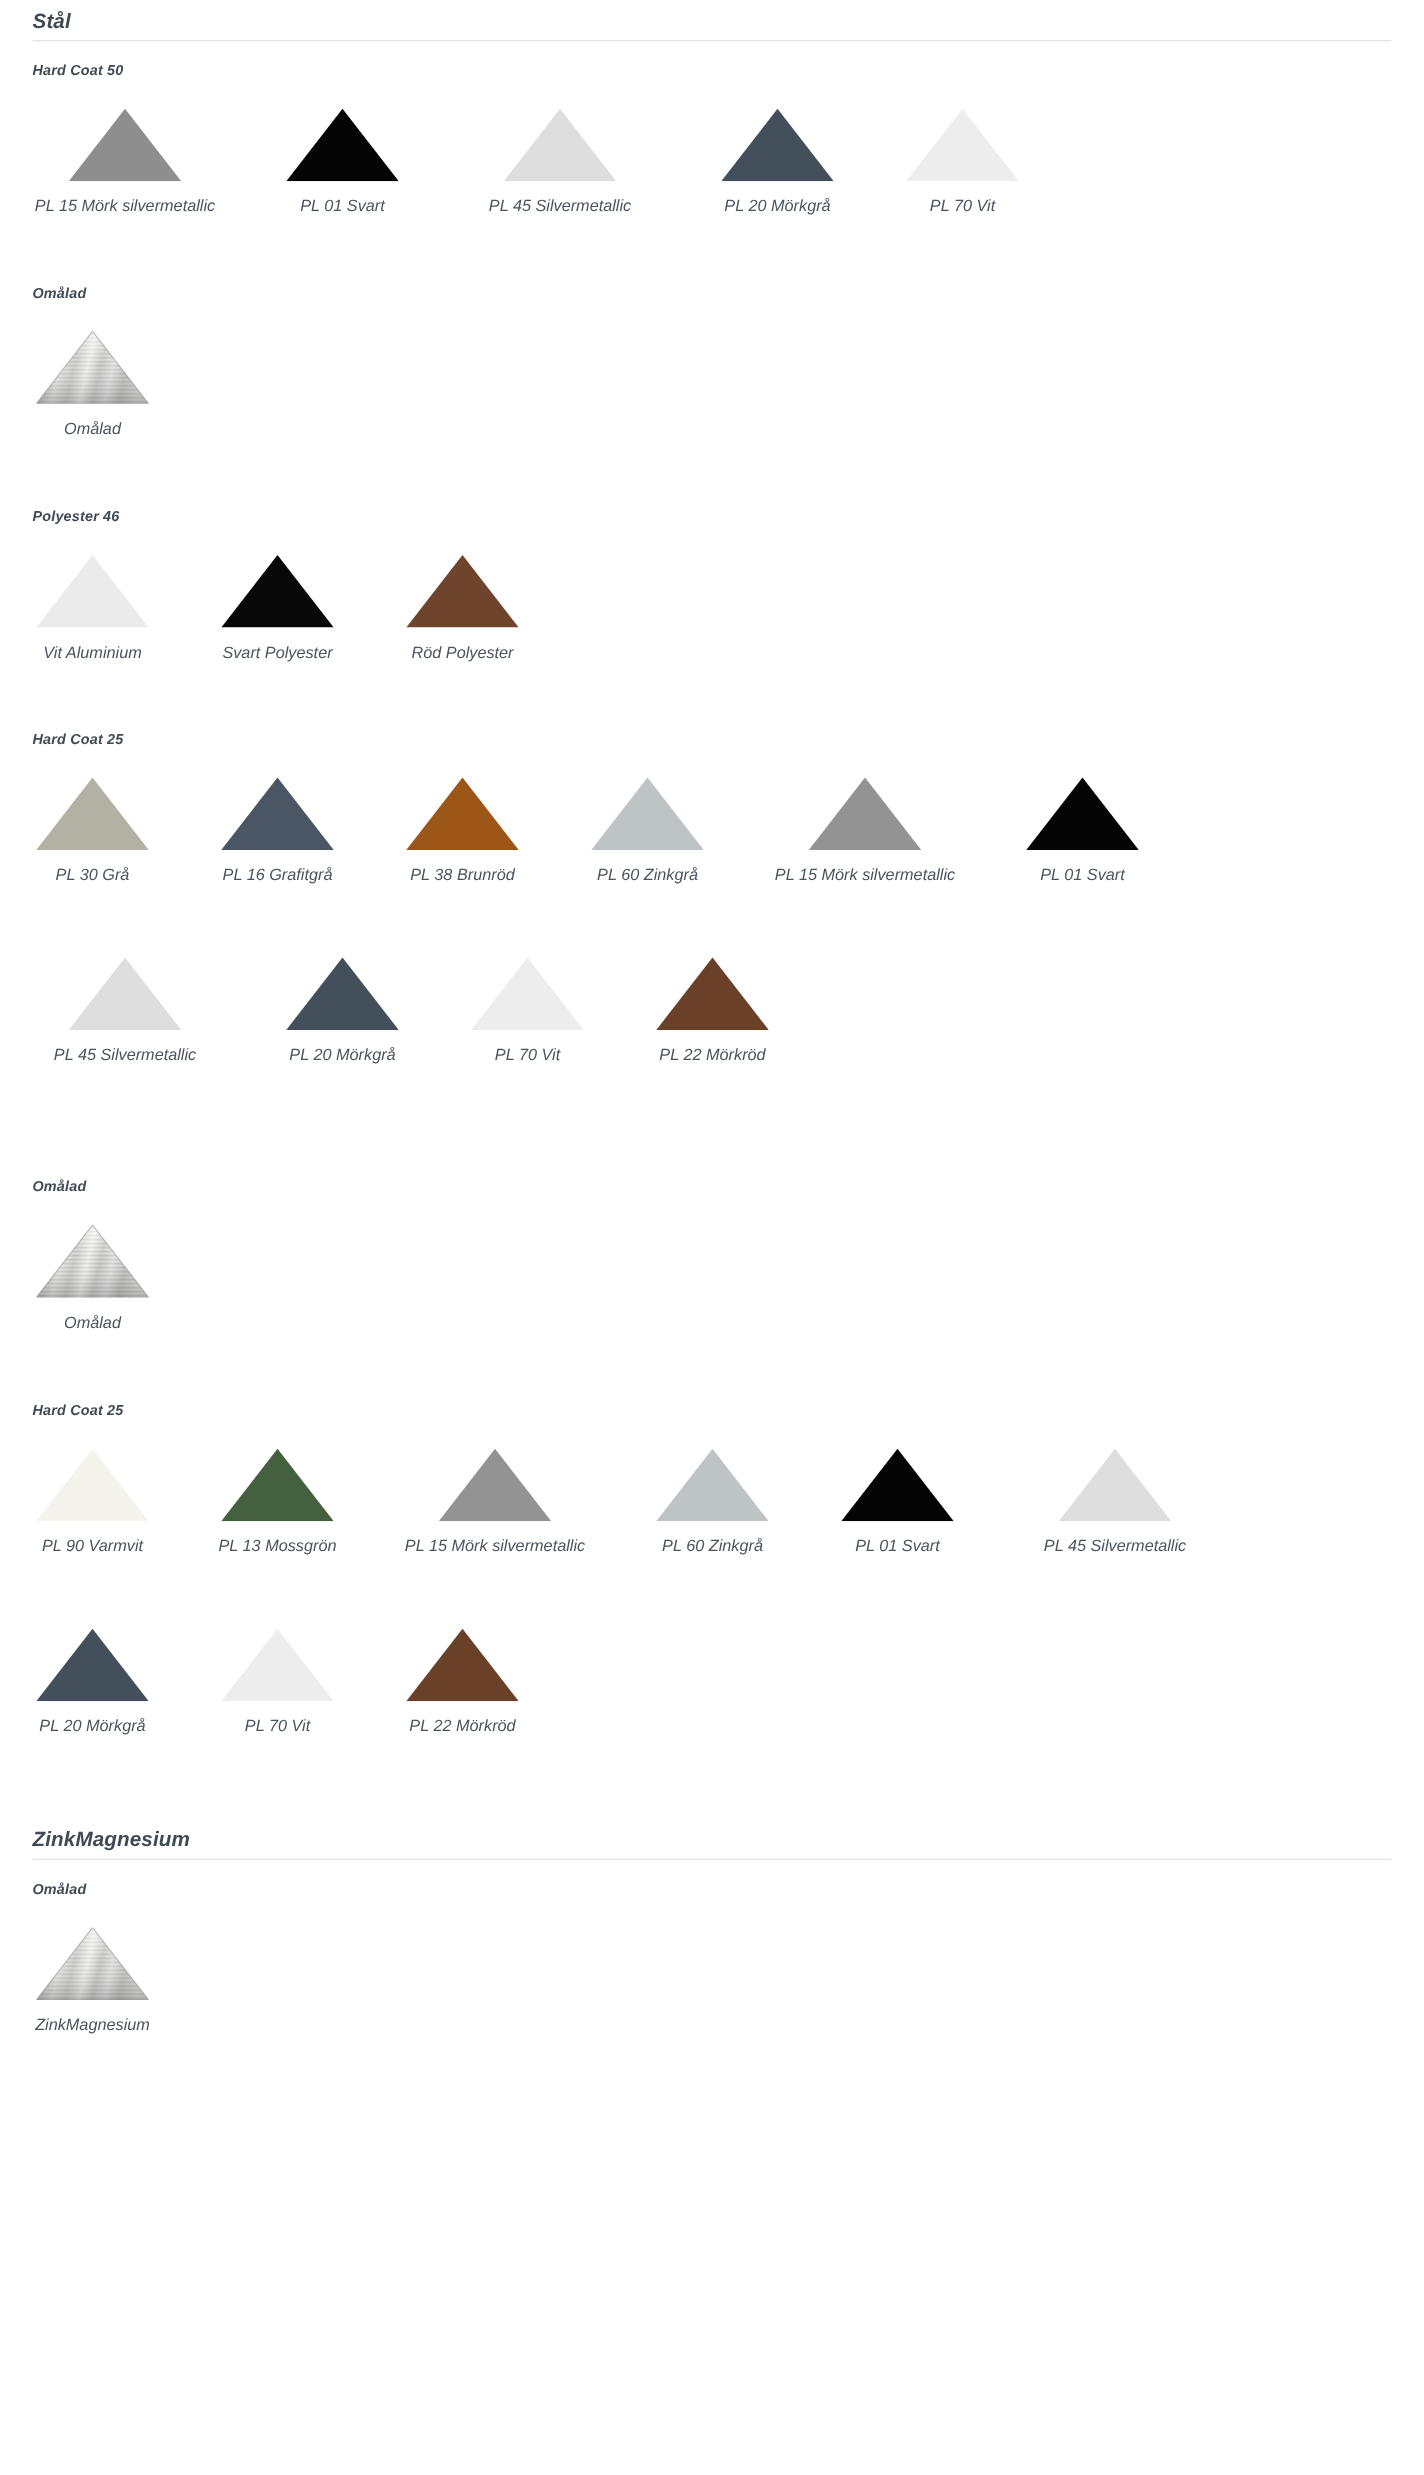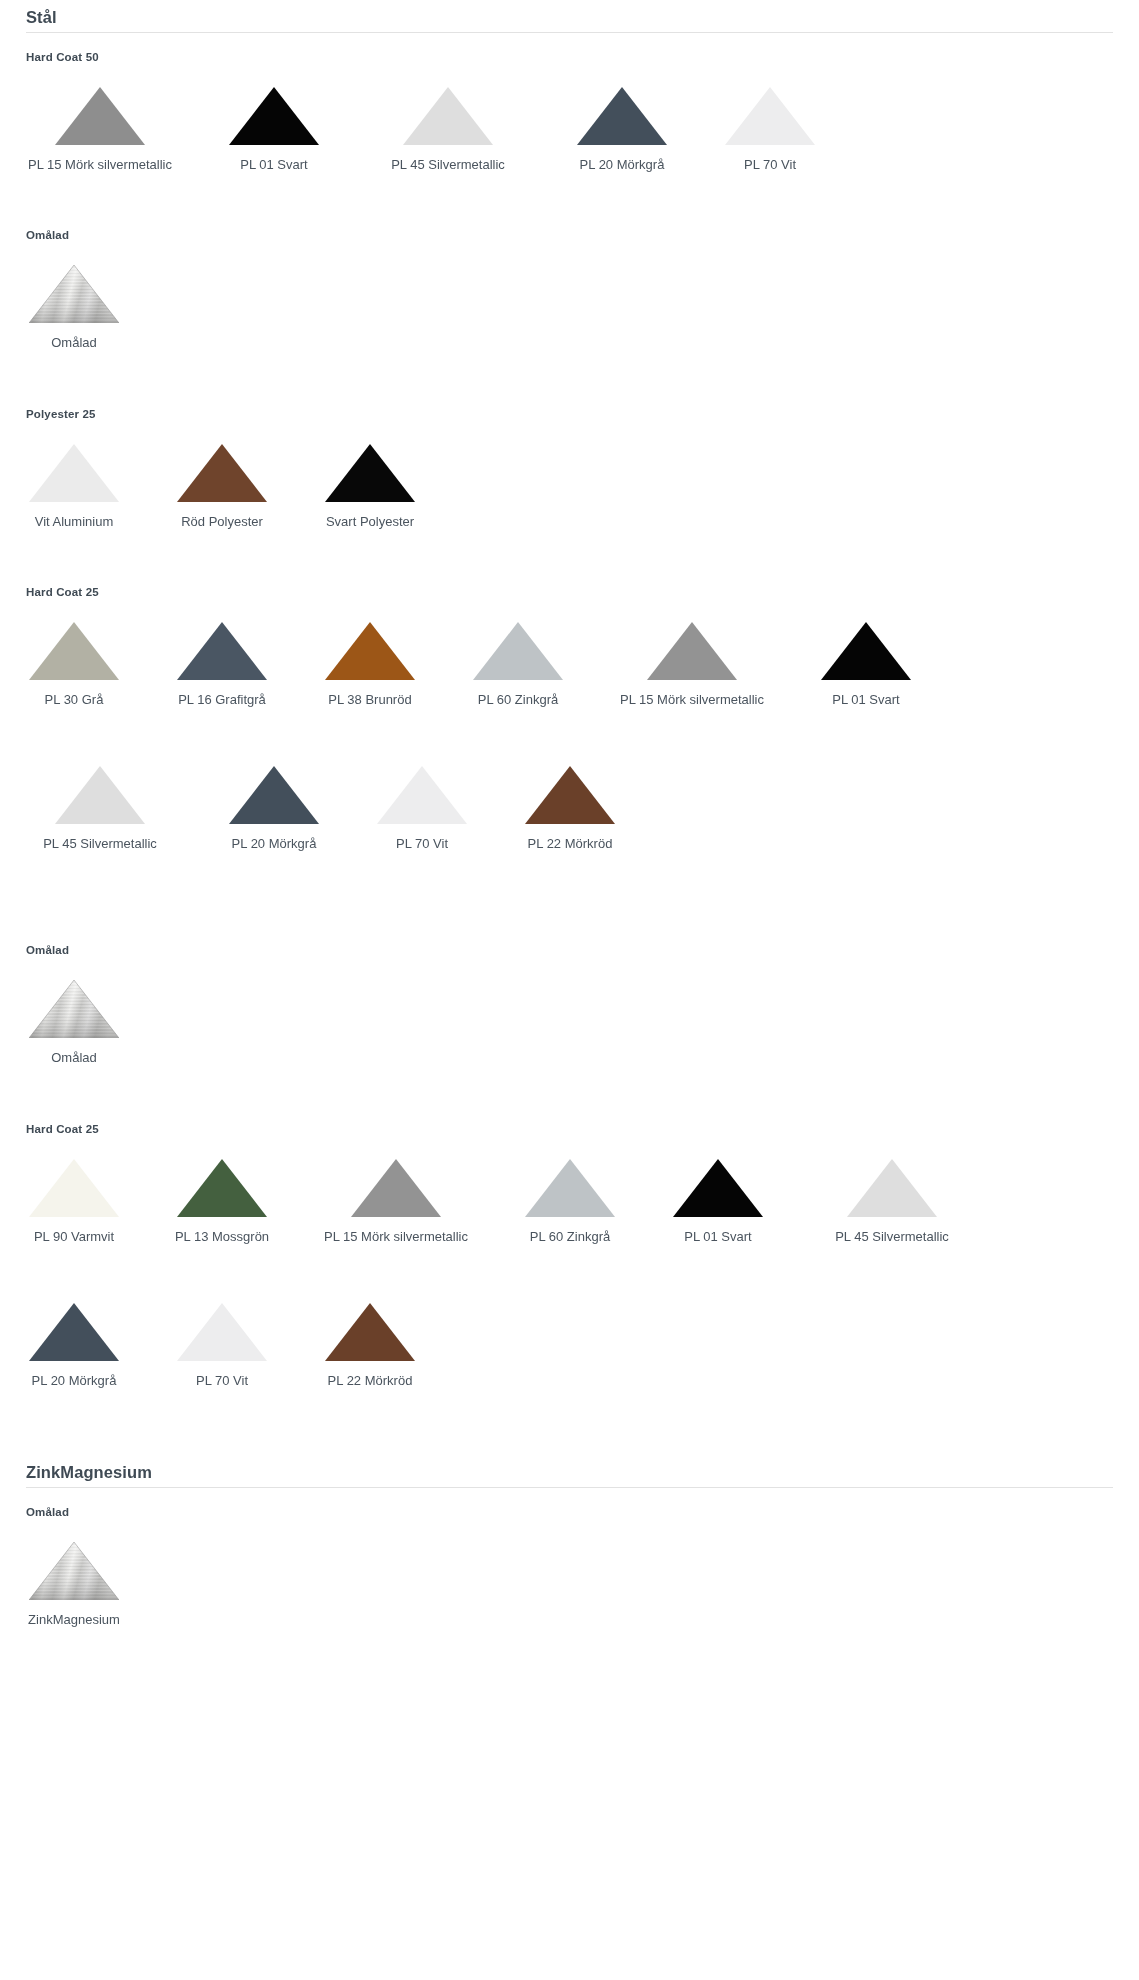--- a/index.html
+++ b/index.html
@@ -12,20 +12,21 @@
   body {
     width: 1139px;
     min-height: 1980px;
     font-family: "Liberation Sans", "DejaVu Sans", sans-serif;
     color: #3c4650;
     -webkit-font-smoothing: antialiased;
   }
   .page {
     width: 1139px;
     padding: 0 0 40px 0;
+    font-style: italic;
   }
 
   
   .material-group {
     margin: 0 0 0 0;
   }
   .material-header {
     margin: 0 26px 0 26px;
     padding: 0 0 6px 0;
     border-bottom: 1px solid #e2e2e2;
@@ -243,52 +244,52 @@
                   </svg>
                 </div>
               </div>
               <div class="swatch-label">Omålad</div>
             </div>
           </div>
         </div>
       </div>
       <div class="coating-section">
         <div class="gap-lg"></div>
-        <h3 class="coating-title">Polyester 25</h3>
+        <h3 class="coating-title">Polyester 46</h3>
         <div class="swatch-rows">
           <div class="swatch-row">
             <div class="swatch" title="Vit Polyester">
               <div class="swatch-tri-wrap">
                 <div class="tri">
                   <svg viewBox="0 0 90 58" preserveAspectRatio="none">
                     <polygon points="45,0 90,58 0,58" fill="#ebebeb"></polygon>
                   </svg>
                 </div>
               </div>
               <div class="swatch-label">Vit Aluminium</div>
             </div>
+            <div class="swatch" title="Svart Polyester">
+              <div class="swatch-tri-wrap">
+                <div class="tri">
+                  <svg viewBox="0 0 90 58" preserveAspectRatio="none">
+                    <polygon points="45,0 90,58 0,58" fill="#080808"></polygon>
+                  </svg>
+                </div>
+              </div>
+              <div class="swatch-label">Svart Polyester</div>
+            </div>
             <div class="swatch" title="Röd Polyester">
               <div class="swatch-tri-wrap">
                 <div class="tri">
                   <svg viewBox="0 0 90 58" preserveAspectRatio="none">
                     <polygon points="45,0 90,58 0,58" fill="#6f442c"></polygon>
                   </svg>
                 </div>
               </div>
               <div class="swatch-label">Röd Polyester</div>
-            </div>
-            <div class="swatch" title="Svart Polyester">
-              <div class="swatch-tri-wrap">
-                <div class="tri">
-                  <svg viewBox="0 0 90 58" preserveAspectRatio="none">
-                    <polygon points="45,0 90,58 0,58" fill="#080808"></polygon>
-                  </svg>
-                </div>
-              </div>
-              <div class="swatch-label">Svart Polyester</div>
             </div>
           </div>
         </div>
       </div>
       <div class="coating-section">
         <div class="gap-lg"></div>
         <h3 class="coating-title">Hard Coat 25</h3>
         <div class="swatch-rows">
           <div class="swatch-row">
             <div class="swatch" title="PL 30 Grå">

